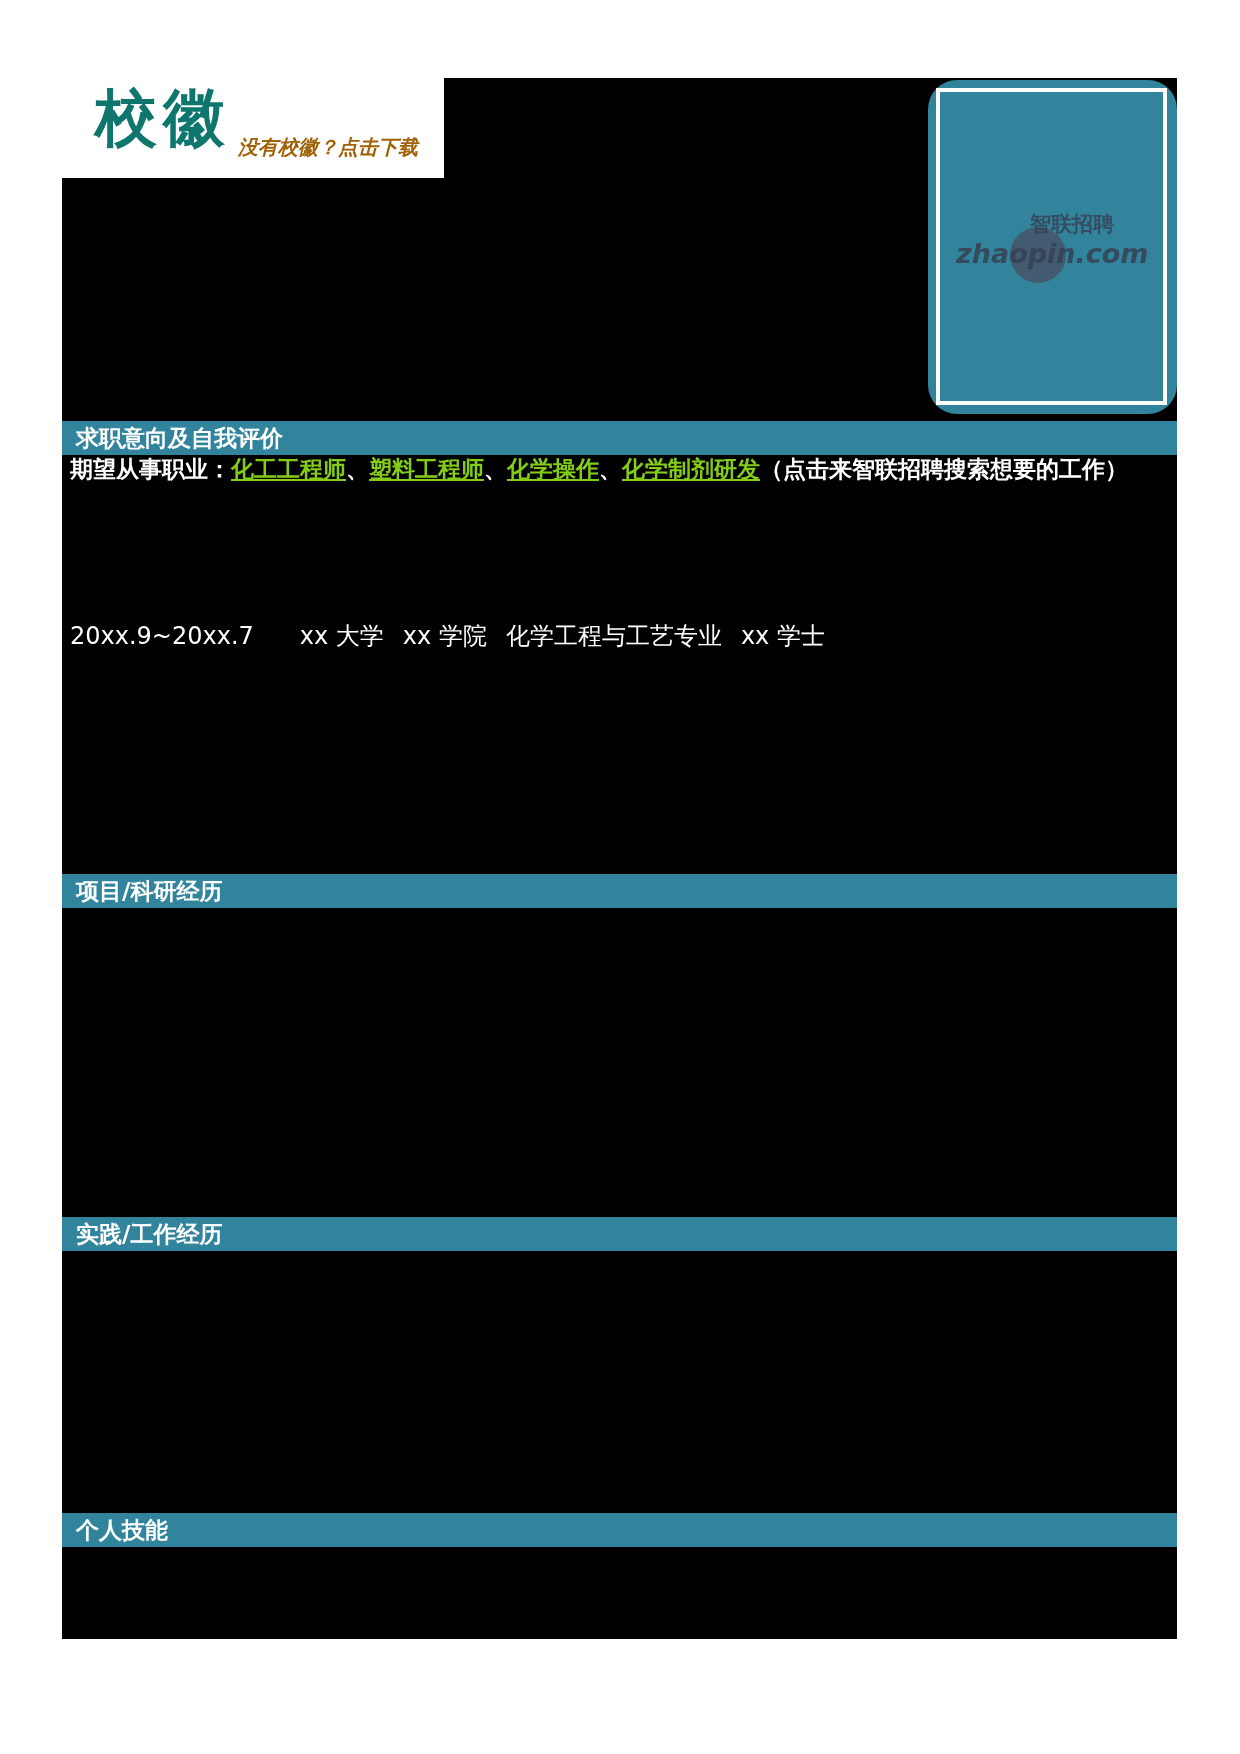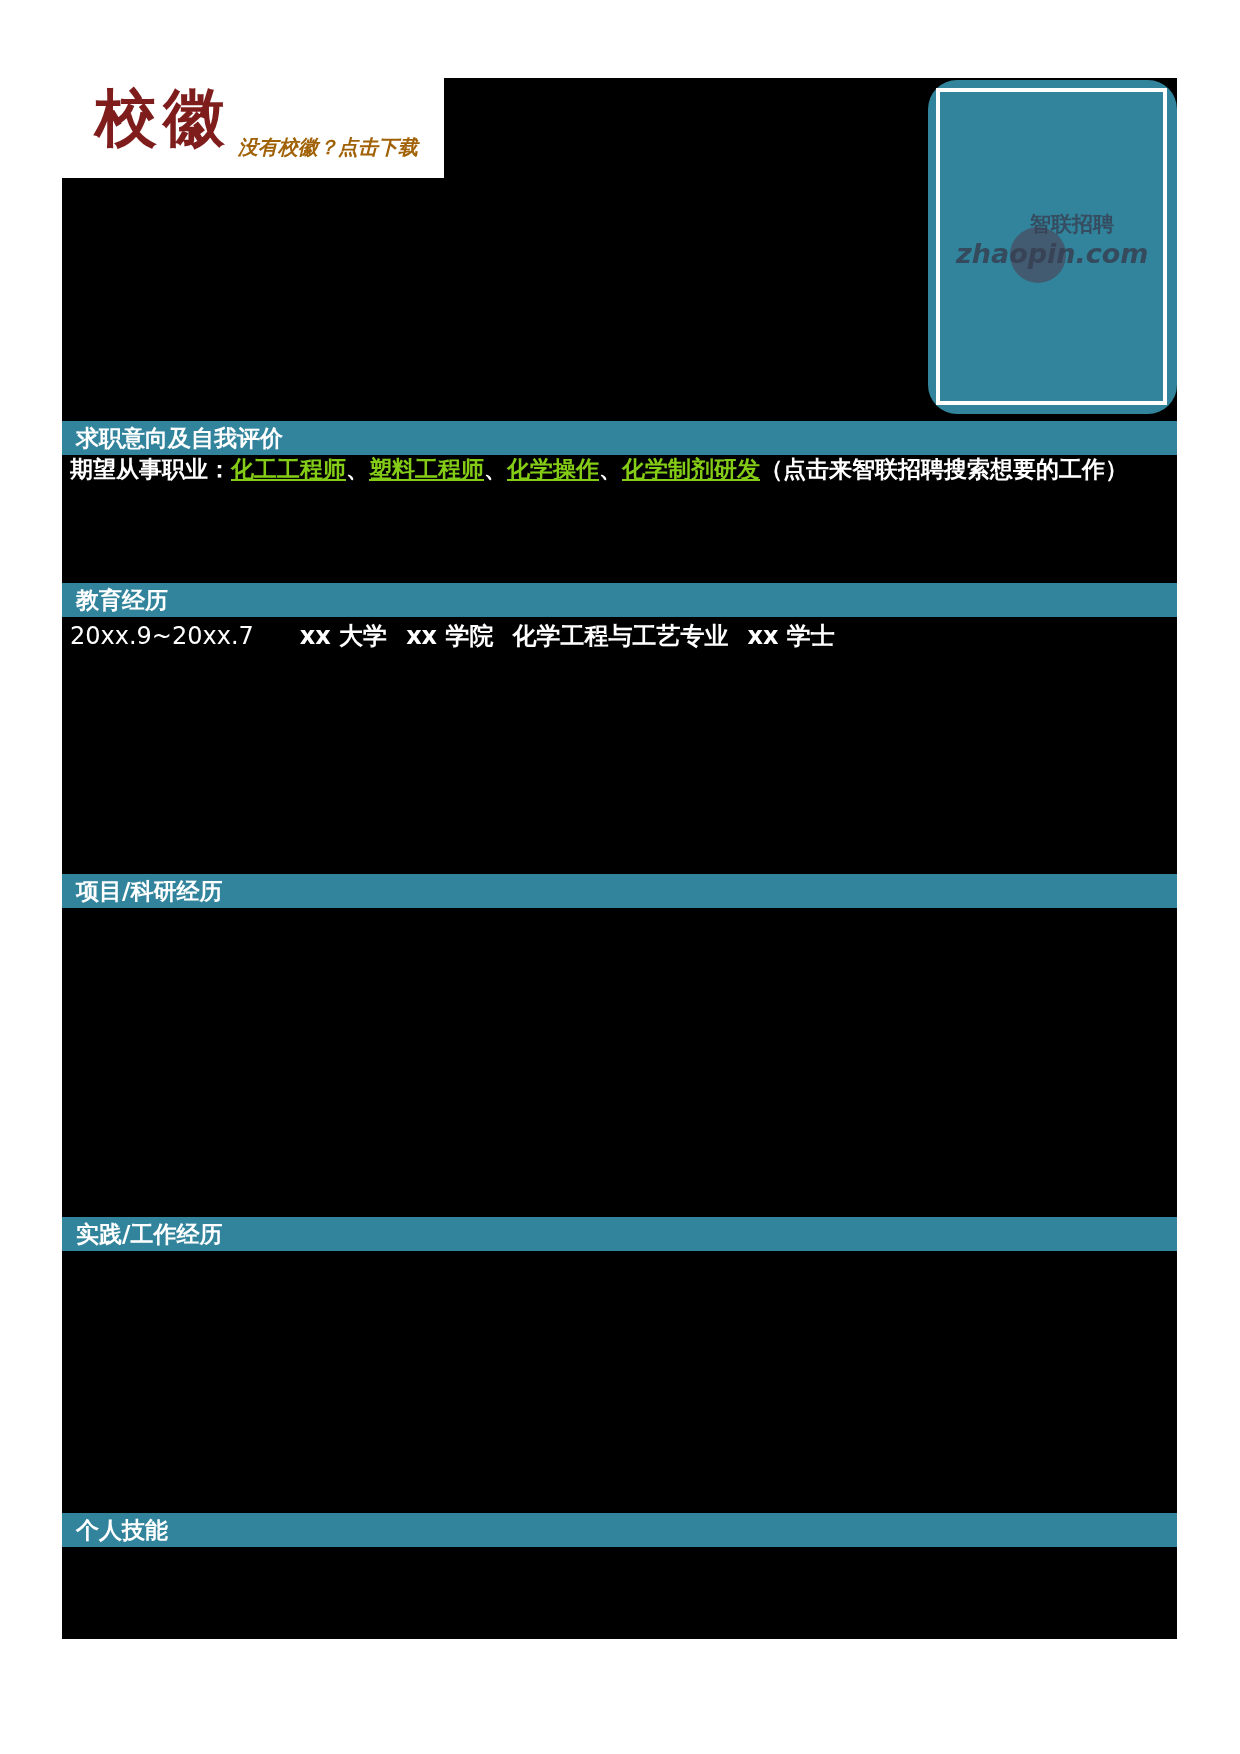--- a/index.html
+++ b/index.html
@@ -4,21 +4,21 @@
 <style>
   * { margin:0; padding:0; box-sizing:border-box; }
   html,body { background:#ffffff; }
   body { font-family:"DejaVu Sans", sans-serif; }
   .page { position:relative; width:1240px; height:1754px; background:#ffffff; overflow:hidden; }
   .content { position:absolute; left:62px; top:78px; width:1115px; height:1561px; background:#000000; }
 
   
   .logo-box { position:absolute; left:0; top:0; width:382px; height:100px; background:#ffffff; }
   .logo-title { position:absolute; left:33px; top:6px; font-family:"DejaVu Serif", serif;
-                font-weight:bold; font-size:62px; line-height:1.1; color:#7f1d1d; letter-spacing:6px; }
+                font-weight:bold; font-size:62px; line-height:1.1; color:#0f766e; letter-spacing:6px; }
   .logo-hint { position:absolute; left:176px; top:56px; font-size:20px; font-weight:bold;
                font-style:italic; color:#a16207; white-space:nowrap; cursor:pointer; }
 
   
   .photo-box { position:absolute; left:866px; top:2px; width:249px; height:334px; background:#31849B;border-radius:29px; }
   .photo-frame { position:absolute; left:8px; top:8px; right:10px; bottom:9px; border:4px solid #ffffff; }
   .wm-circle { position:absolute; left:82px; top:147px; width:56px; height:56px; border-radius:50%;
                background:rgba(72,80,100,0.78); }
   .wm-en { position:absolute; left:28px; top:158px; font-size:27px; font-weight:bold; font-style:italic;
            color:rgba(55,63,82,0.85); white-space:nowrap; }
@@ -34,21 +34,21 @@
   .band-3 { top:796px; }
   .band-4 { top:1139px; }
   .band-5 { top:1435px; }
 
   
   .textline { position:absolute; left:8px; color:#ffffff; white-space:nowrap; }
   .intent-line { top:375px; font-size:23px; font-weight:bold; line-height:32px; }
   .intent-line a { color:#84cc16; text-decoration:underline; font-weight:bold; cursor:pointer; }
   .sep { color:#ffffff; }
   .edu-line { top:542px; font-size:24px; line-height:32px; }
-  .edu-line .b { font-weight:bold; }
+  .edu-line .b { font-weight:normal; }
   .gap-lg { margin-left:46px; }
   .gap-sm { margin-left:19px; }
 </style>
 </head>
 <body>
 
 <div class="page">
   <div class="content">
 
     <div class="logo-box">
@@ -57,21 +57,20 @@
     </div>
 
     <div class="photo-box">
       <div class="photo-frame"></div>
       <div class="wm-circle"></div>
       <div class="wm-cn">智联招聘</div>
       <div class="wm-en">zhaopin.com</div>
     </div>
 
     <div class="band band-1">求职意向及自我评价</div>
-    <div class="band band-2">教育经历</div>
     <div class="band band-4">实践/工作经历</div>
     <div class="band band-3">项目/科研经历</div>
     <div class="band band-5">个人技能</div>
 
     <div class="textline intent-line">
       <span>期望从事职业：</span><a>化工工程师</a><span class="sep">、</span><a>塑料工程师</a><span class="sep">、</span><a>化学操作</a><span class="sep">、</span><a>化学制剂研发</a><span>（点击来智联招聘搜索想要的工作）</span>
     </div>
 
     <div class="textline edu-line">
       <span>20xx.9~20xx.7</span><span class="b gap-lg">xx 大学</span><span class="b gap-sm">xx 学院</span><span class="b gap-sm">化学工程与工艺专业</span><span class="b gap-sm">xx 学士</span>

